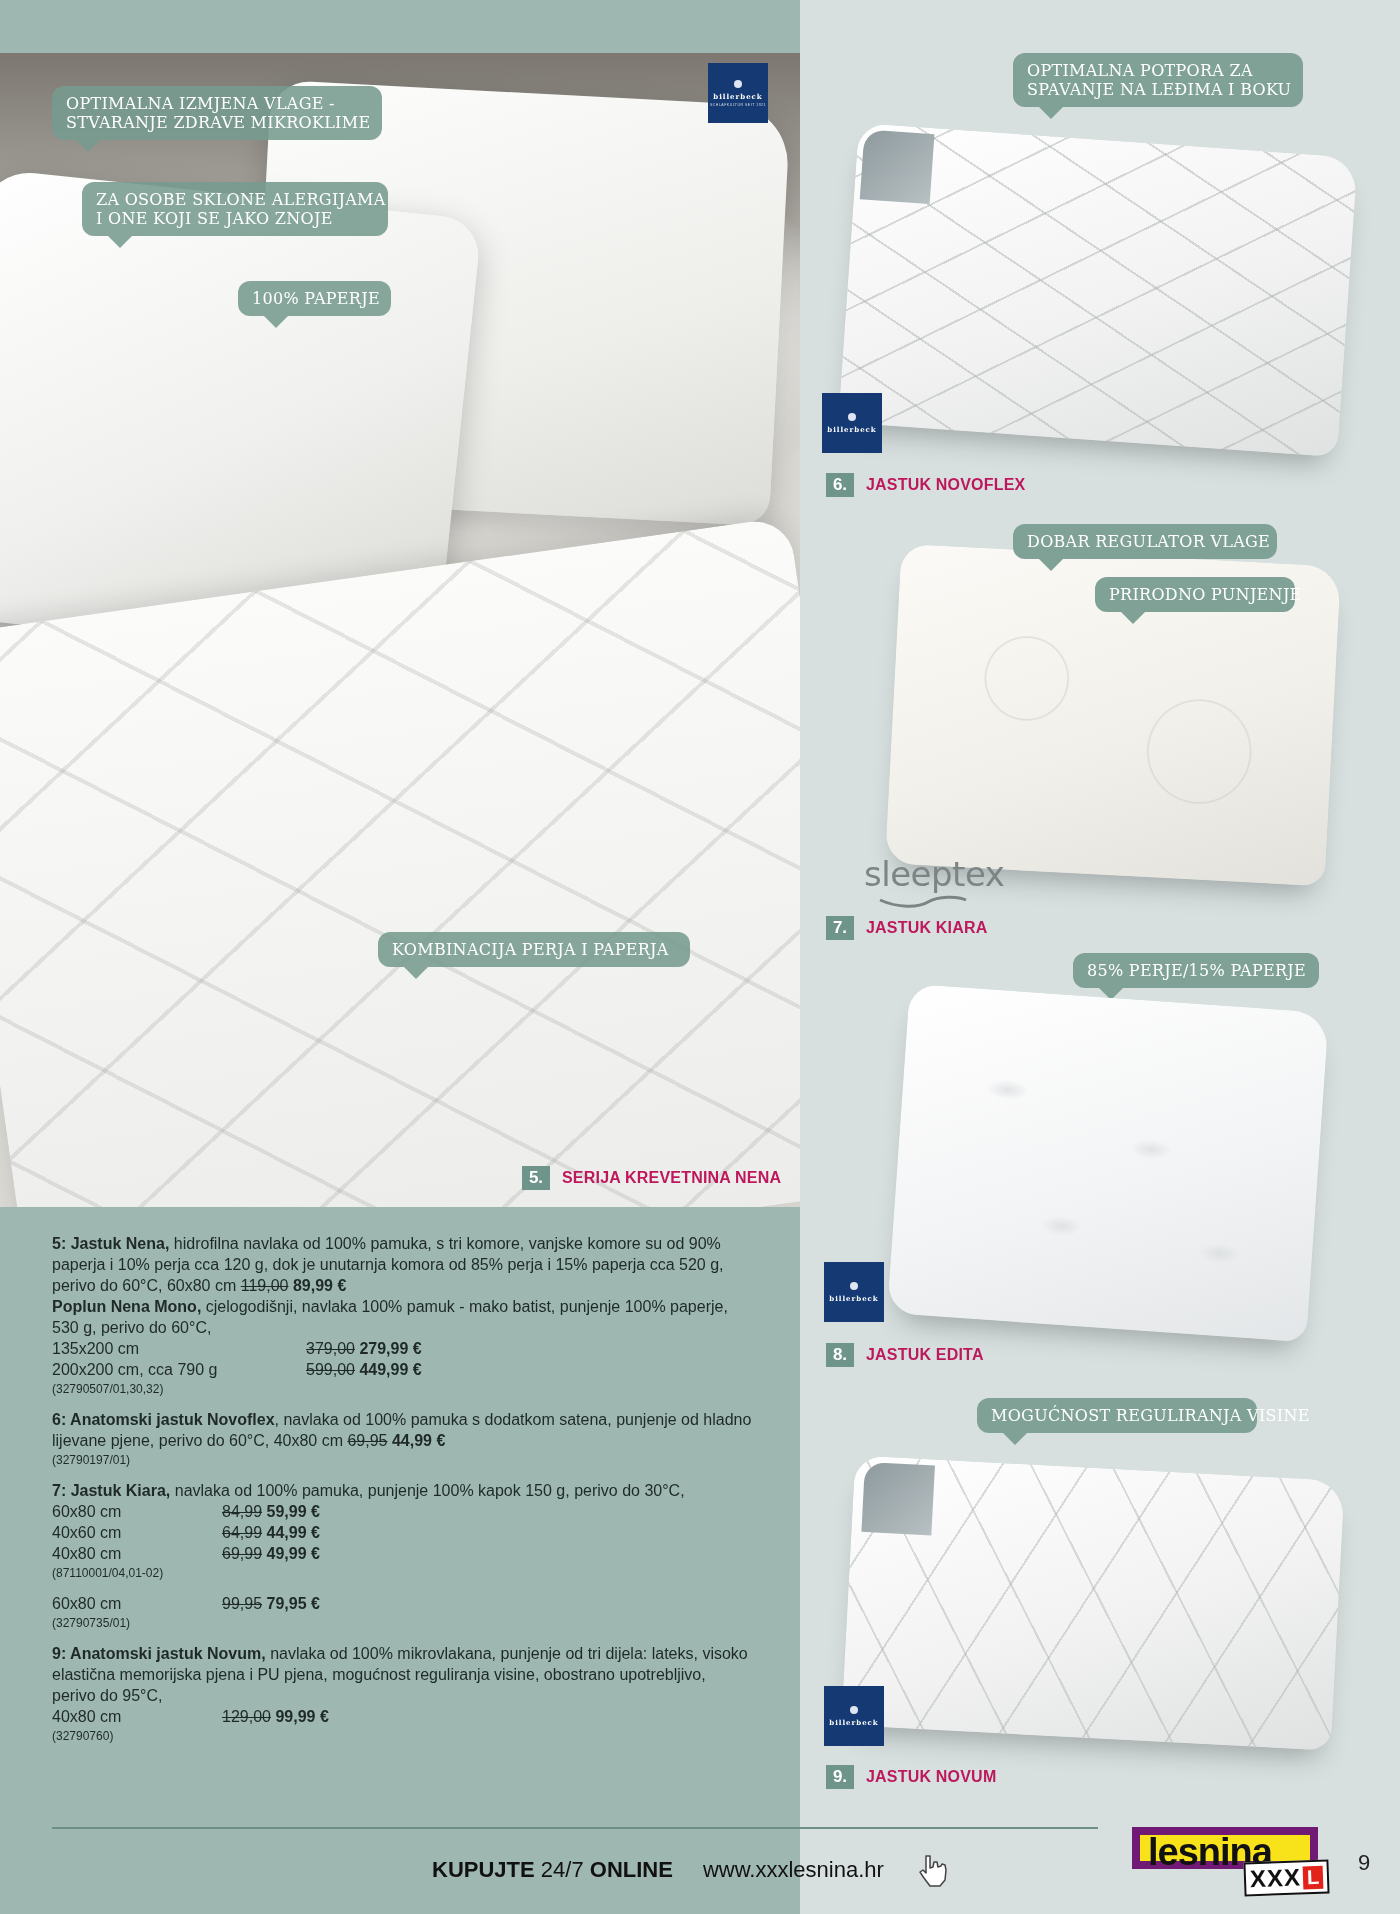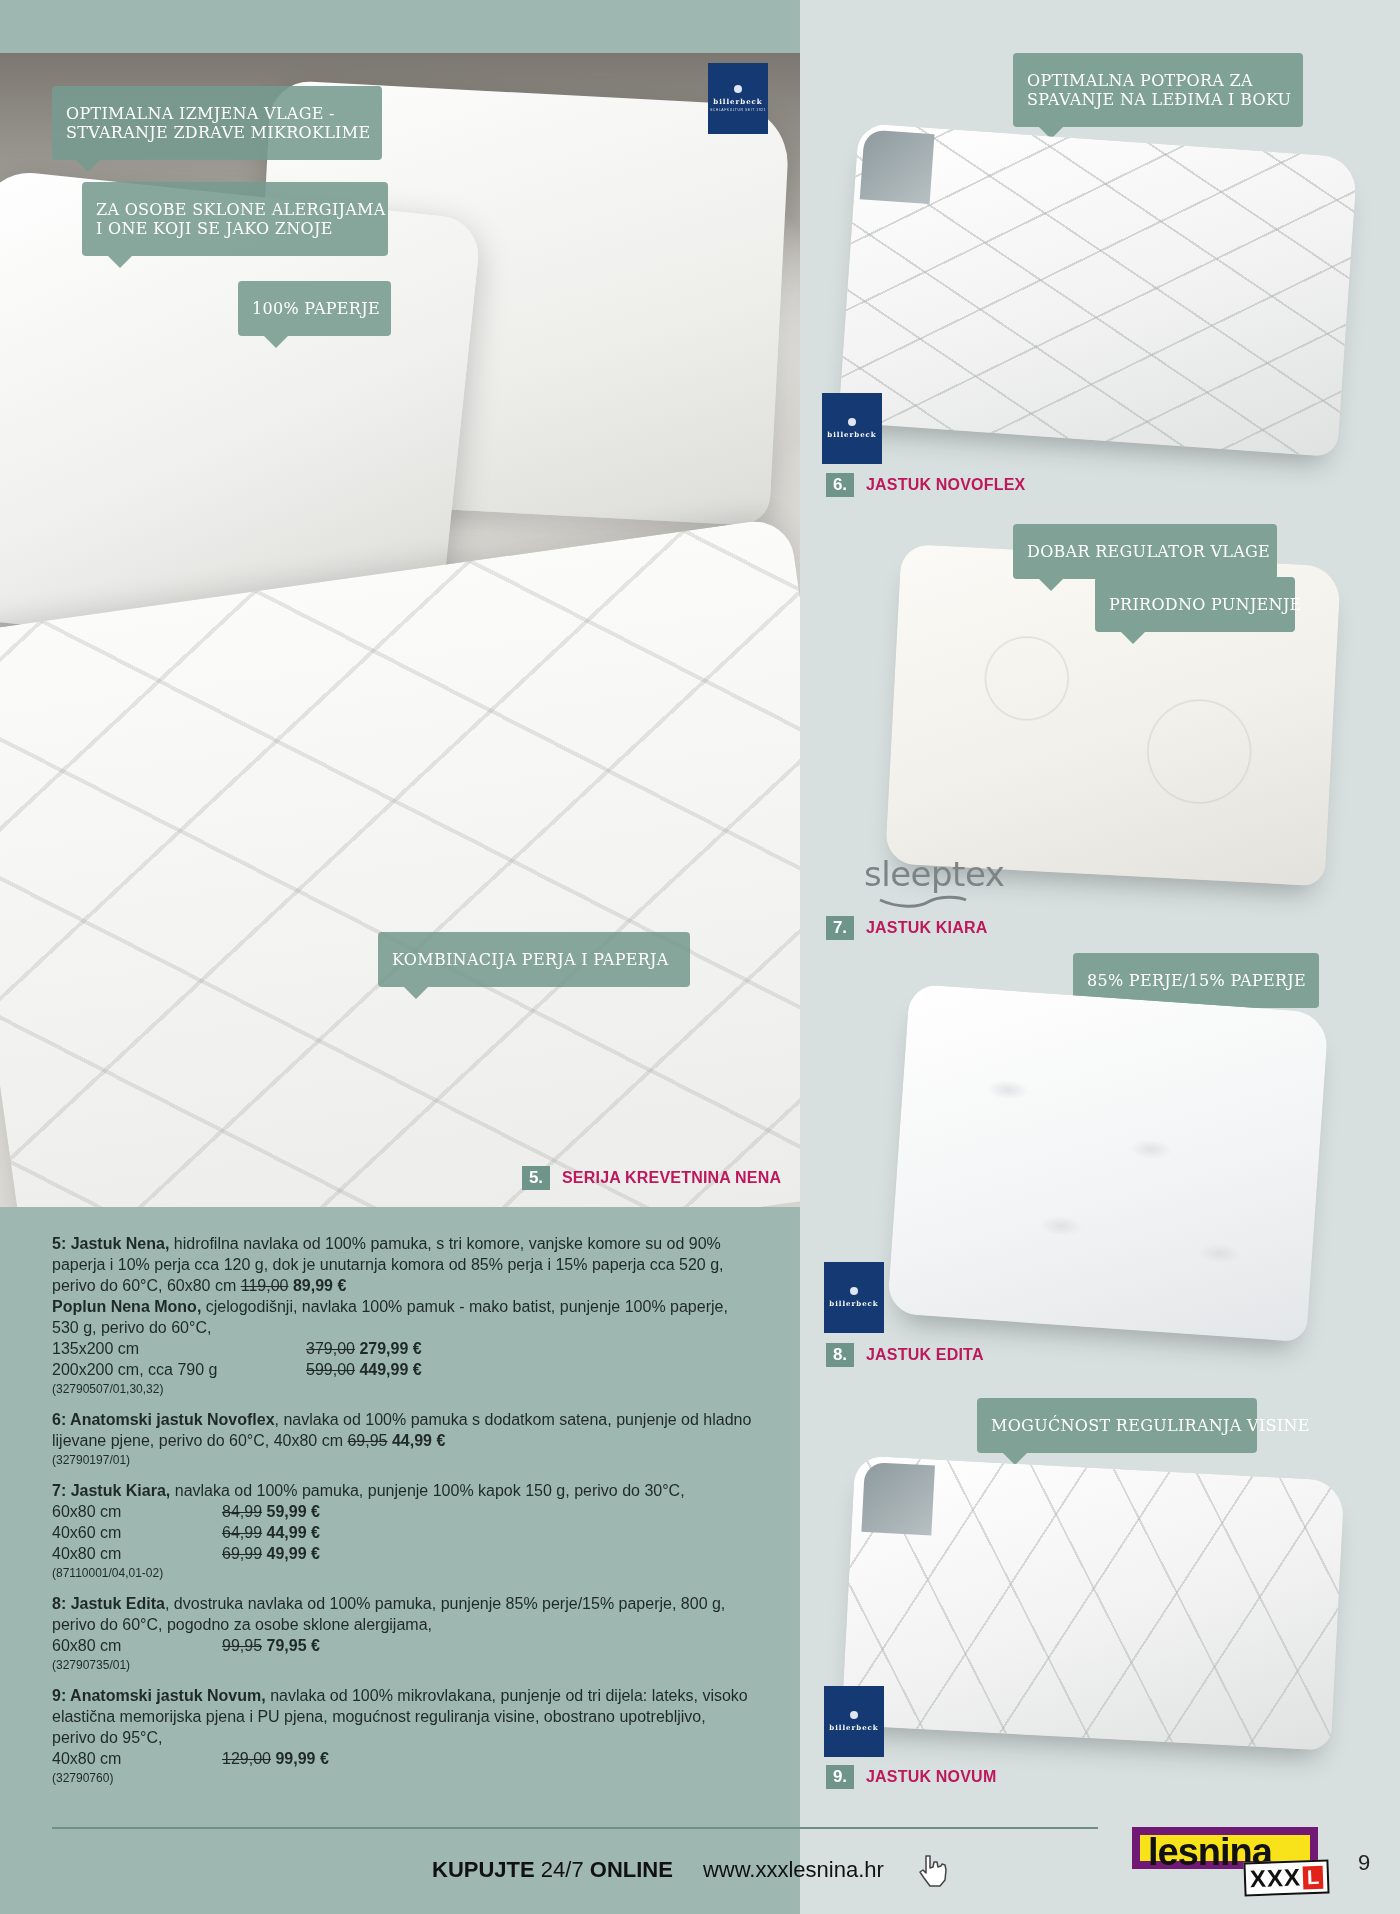--- a/index.html
+++ b/index.html
@@ -25,28 +25,28 @@
     background:
       repeating-linear-gradient(35deg, rgba(0,0,0,0) 0 120px, rgba(160,160,155,0.25) 120px 124px),
       repeating-linear-gradient(-35deg, rgba(0,0,0,0) 0 120px, rgba(160,160,155,0.25) 120px 124px),
       linear-gradient(180deg,#fbfbfa 0%,#ececea 100%);
     transform: rotate(-8deg); box-shadow: 0 -6px 26px rgba(0,0,0,0.12); }
   .hero .tray { position:absolute; left:20px; top:570px; width:200px; height:150px; border-radius:50%;
     background: radial-gradient(circle at 50% 50%, #8a5a32 0%, #6f4422 60%, #4e2e16 100%); transform: rotate(-15deg); }
   .hero .cup { position:absolute; left:95px; top:590px; width:70px; height:60px; border-radius: 0 0 30px 30px; background:#f6f3ee; box-shadow: inset 0 6px 0 #c7a46a; }
   .hero .card { position:absolute; left:40px; top:580px; width:120px; height:70px; background:#efe6d4; transform: rotate(-22deg); box-shadow:0 2px 6px rgba(0,0,0,0.2); }
 
-  .brand-tag { position:absolute; width:60px; height:71px; background:#153a73; display:flex; flex-direction:column; align-items:center; justify-content:center; color:#fff; }
+  .brand-tag { position:absolute; width:60px; height:60px; background:#153a73; display:flex; flex-direction:column; align-items:center; justify-content:center; color:#fff; }
   .brand-tag .dot { width:8px; height:8px; border-radius:50%; background:#dfe6f2; margin-bottom:4px; }
   .brand-tag .name { font-family: "DejaVu Serif", serif; font-size:7px; letter-spacing:1px; font-weight:bold; }
   .brand-tag .sub { font-size:3.5px; letter-spacing:0.5px; margin-top:2px; opacity:0.8; }
 
   
-  .callout { position:absolute; background: rgba(118,155,144,0.88); color:#fff; border-radius:4px;
-    font-family: "DejaVu Serif", "Liberation Serif", serif; font-size:16px; line-height:19px; letter-spacing:0.3px; padding: 18px 14px; white-space: nowrap; }
+  .callout { position:absolute; background: rgba(118,155,144,0.88); color:#fff; border-radius:12px;
+    font-family: "DejaVu Serif", "Liberation Serif", serif; font-size:16px; line-height:19px; letter-spacing:0.3px; padding: 8px 14px; white-space: nowrap; }
   .callout::after { content:""; position:absolute; left: var(--tail, 30px); bottom:-12px; border-left:12px solid transparent; border-right:12px solid transparent; border-top:12px solid rgba(118,155,144,0.88); }
   .callout.solid { background:#7fa196; }
   .callout.solid::after { border-top-color:#7fa196; }
 
   
   .plabel { position:absolute; display:flex; align-items:center; gap:12px; }
   .plabel .num { background:#6f9489; color:#fff; font-weight:bold; font-size:17px; padding:2px 6px; min-width:28px; text-align:center; }
   .plabel .txt { font-weight:bold; font-size:16px; color:#be185d; letter-spacing:0.2px; }
 
   
@@ -237,21 +237,20 @@
       <span><span class="old">64,99</span> <span class="new">44,99 €</span></span>
     </div>
     <div class="row k">
       <span class="size">40x80 cm</span>
       <span><span class="old">69,99</span> <span class="new">49,99 €</span></span>
     </div>
     <div class="code">(87110001/04,01-02)</div>
   </div>
 
   <div class="block">
-    <div><b>8: Jastuk Edita</b><span>, dvostruka navlaka od 100% pamuka, punjenje 85% perje/15% paperje, 800 g, perivo do 60°C, pogodno za osobe sklone alergijama,</span></div>
     <div class="row k">
       <span class="size">60x80 cm</span>
       <span><span class="old">99,95</span> <span class="new">79,95 €</span></span>
     </div>
     <div class="code">(32790735/01)</div>
   </div>
 
   <div class="block">
     <div><b>9: Anatomski jastuk Novum,</b><span> navlaka od 100% mikrovlakana, punjenje od tri dijela: lateks, visoko elastična memorijska pjena i PU pjena, mogućnost reguliranja visine, obostrano upotrebljivo, perivo do 95°C,</span></div>
     <div class="row k">

